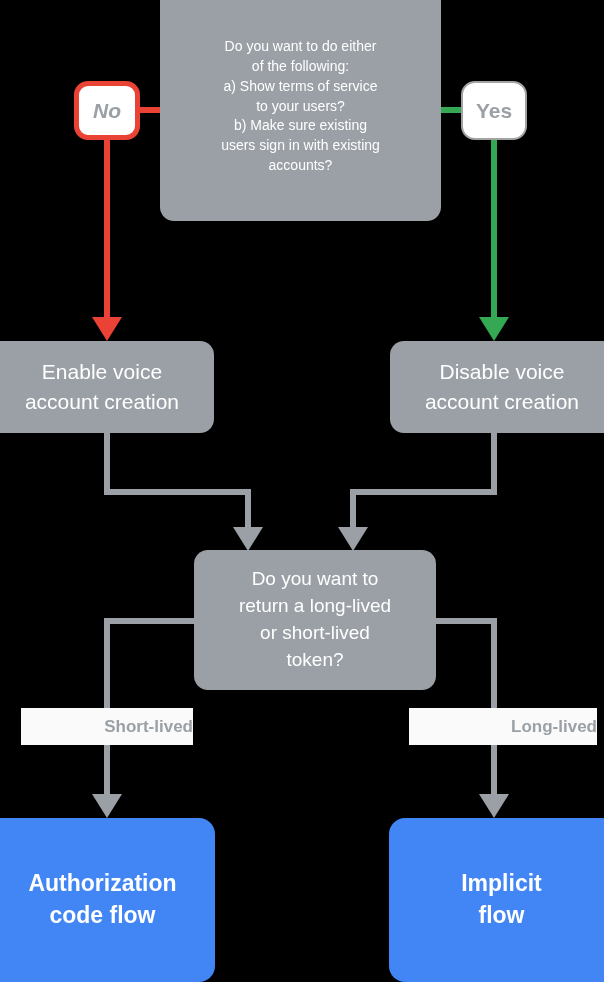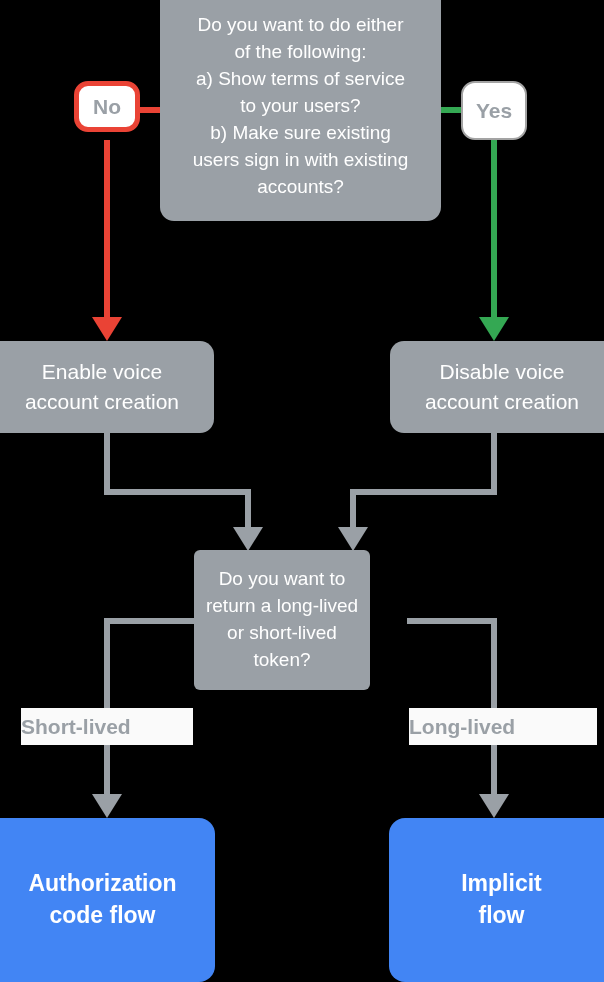--- a/index.html
+++ b/index.html
@@ -44,41 +44,42 @@
   }
 
   
   #q1 {
     left: 160px;
     top: -8px;
     width: 281px;
     height: 229px;
     border-radius: 0 0 14px 14px;
   }
-  #q1 .node-text { font-size: 19px; }
+  #q1 .node-text { font-size: 14px; }
 
   
   .pill {
     position: absolute;
     box-sizing: border-box;
     display: flex;
     align-items: center;
     justify-content: center;
     background: #ffffff;
     border-radius: 14px;
     font-weight: bold;
     font-size: 21px;
     color: #9aa0a6;
   }
   #pill-no {
     left: 74px;
     top: 81px;
     width: 66px;
-    height: 51px;
+    height: 59px;
     border: 5px solid #ea4335;
+    font-style: italic;
   }
   #pill-yes {
     left: 461px;
     top: 81px;
     width: 66px;
     height: 59px;
     border: 2px solid #a3a3a3;
   }
 
   
@@ -95,36 +96,35 @@
     width: 224px;
     height: 92px;
     border-radius: 14px 0 0 14px;
   }
   #p-enable .node-text, #p-disable .node-text { font-size: 21px; }
 
   
   #q2 {
     left: 194px;
     top: 550px;
-    width: 176px;
+    width: 242px;
     height: 140px;
-    border-radius: 6px;
   }
   #q2 .node-text { font-size: 19px; }
 
   
   .edge-label {
     position: absolute;
     box-sizing: border-box;
     display: flex;
     align-items: center;
-    justify-content: flex-start;
+    justify-content: flex-end;
     background: #fafafa;
     color: #9aa0a6;
-    font-size: 21px;
+    font-size: 17px;
     font-weight: bold;
   }
   #lbl-short {
     left: 21px;
     top: 708px;
     width: 172px;
     height: 37px;
   }
   #lbl-long {
     left: 409px;

